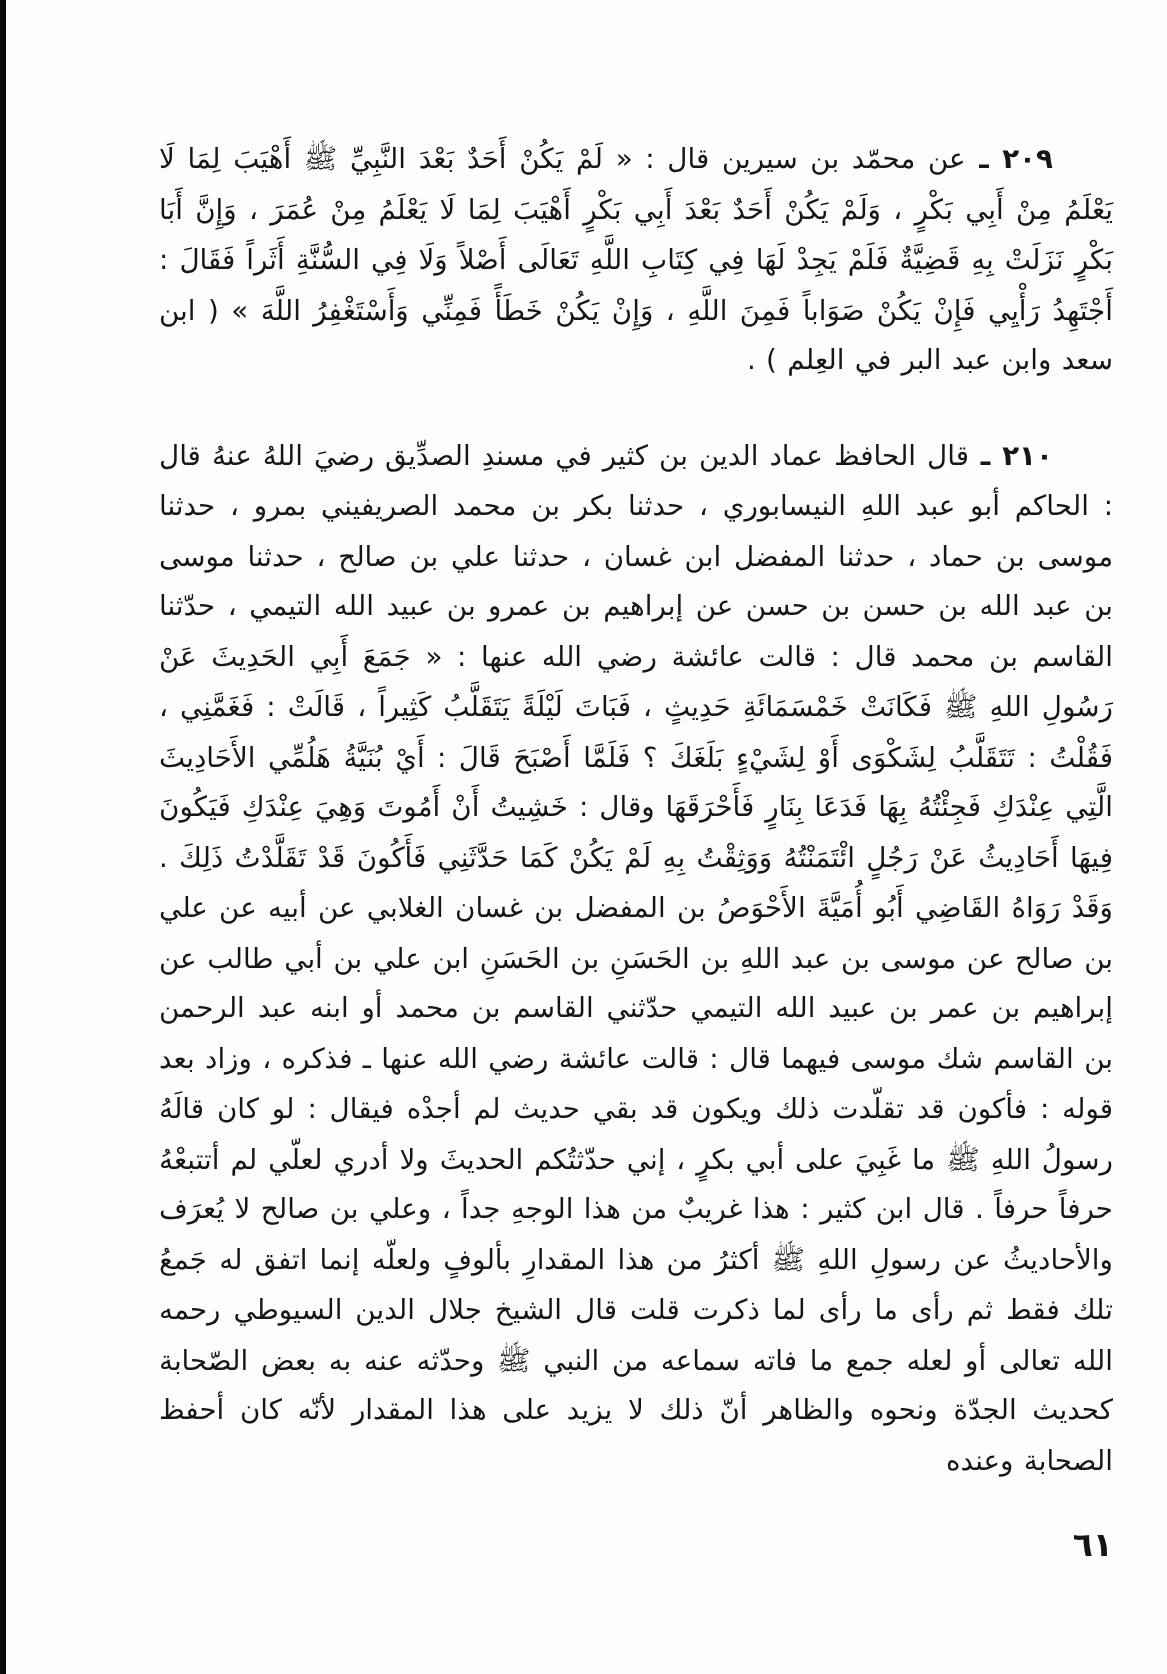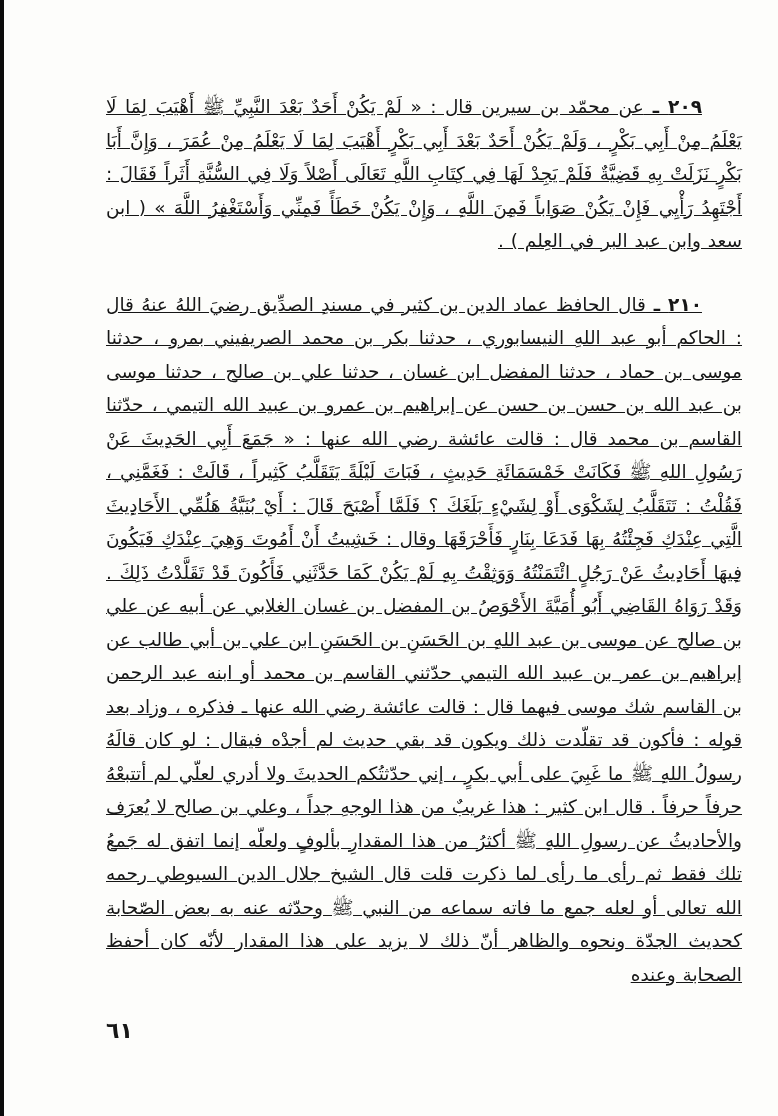--- a/index.html
+++ b/index.html
@@ -31,35 +31,34 @@
     position: absolute;
     top: 90px;
     left: 106px;
     width: 636px;
     direction: rtl;
     unicode-bidi: embed;
     text-align: justify;
     font-size: 18.5px;
     line-height: 33.5px;
     word-spacing: 1px;
-    text-decoration: underline;
   }
   .entry {
     margin: 0 0 30px 0;
     text-indent: 40px; 
   }
   .entry-number {
     font-weight: bold;
   }
   .page-number {
     position: absolute;
     top: 1018px;
     left: 106px;
     width: 636px;
-    text-align: left;
+    text-align: right;
     direction: rtl;
     font-size: 22px;
     font-weight: bold;
   }
 </style>
 </head>
 <body>
 
 <div class="scan-edge"></div>
 

